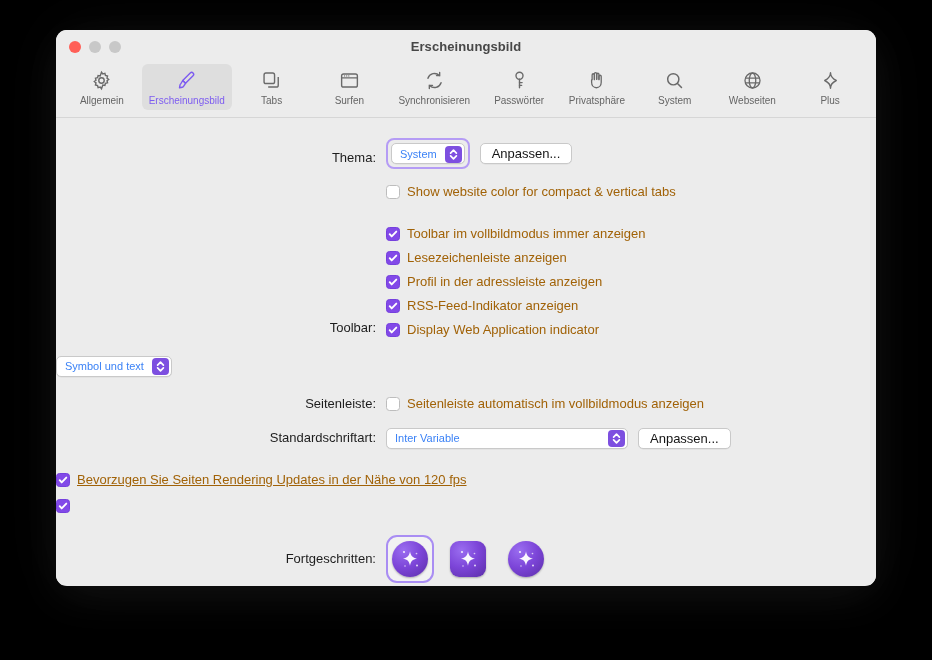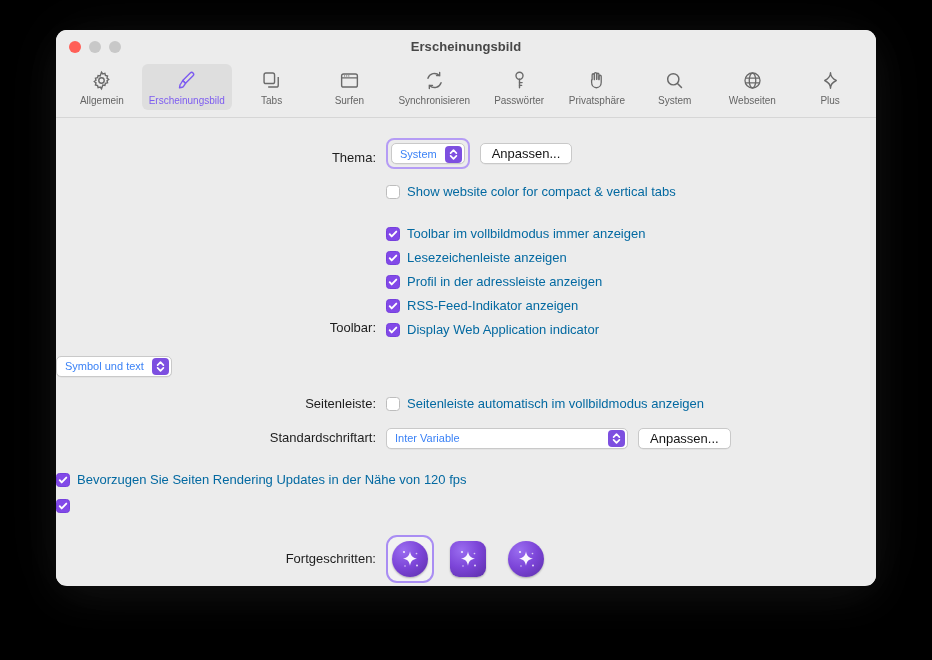--- a/index.html
+++ b/index.html
@@ -220,23 +220,23 @@
     border: 1px solid #bdbdbd;
   }
   .cbox.on svg {
     position: absolute;
     left: 1px; top: 1px;
   }
   .cbox-label {
     margin-left: 7px;
     font-size: 13px;
     line-height: 18px;
-    color: #0369a1;
-  }
-  .cbox-label.wrap { max-width: 400px; }
+    color: #a16207;
+  }
+  .cbox-label.wrap { max-width: 400px; text-decoration: underline; }
 
   
   .icon-picker {
     display: flex;
     align-items: center;
     gap: 10px;
   }
   .icon-slot {
     width: 48px; height: 48px;
     display: flex;

